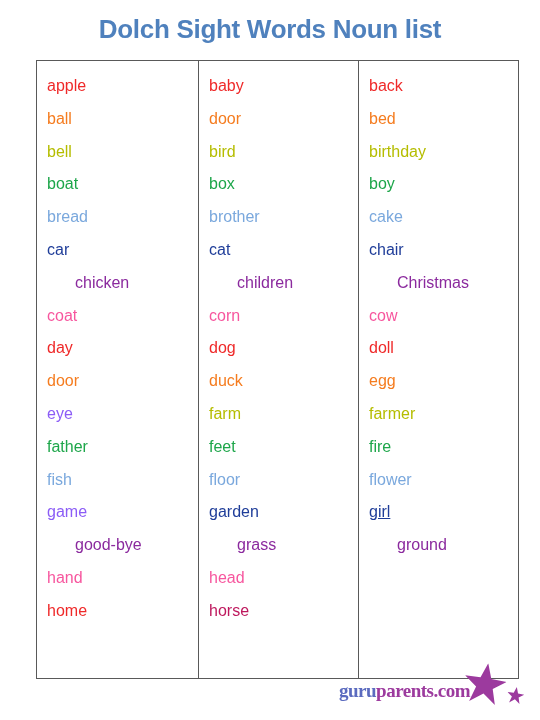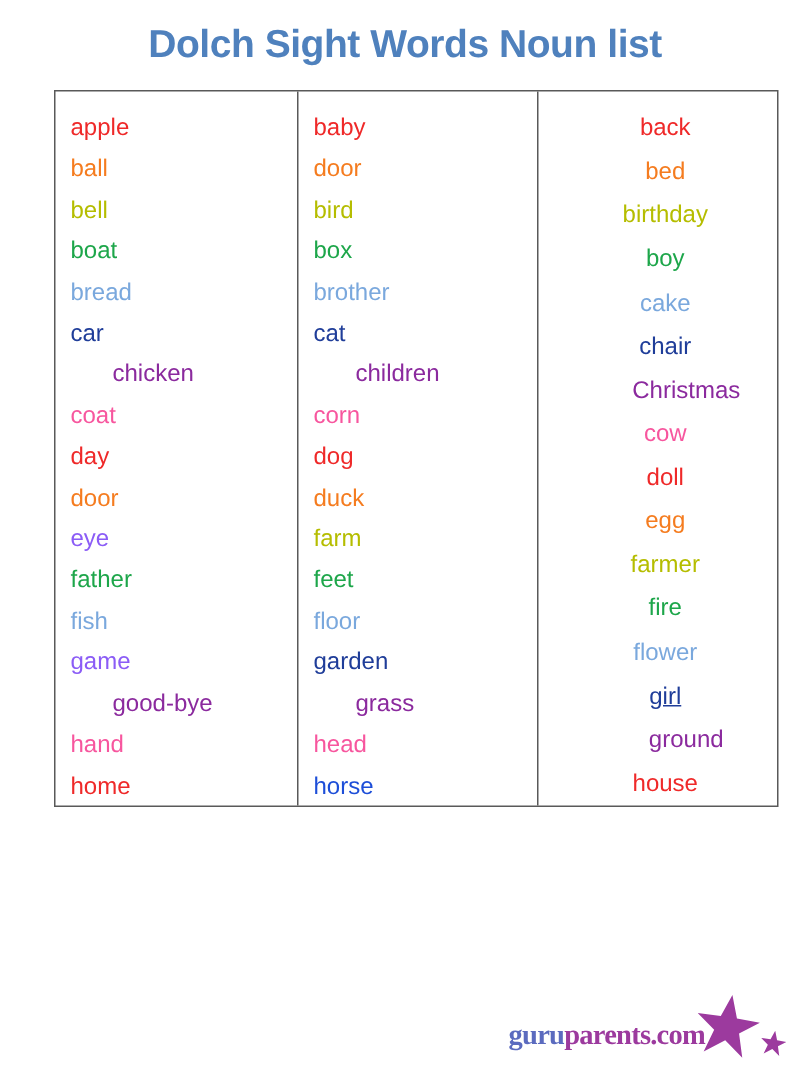--- a/index.html
+++ b/index.html
@@ -29,35 +29,35 @@
     color: #4f81bd;
     white-space: nowrap;
   }
 
   
   #word-table {
     position: absolute;
     left: 36px;
     top: 60px;
     width: 483px;
-    height: 478px;
+    height: 619px;
     border: 1px solid #595959;
     box-sizing: border-box;
     display: flex;
     background: #ffffff;
   }
   .word-column {
     box-sizing: border-box;
     padding: 10px 0 0 10px;
     display: flex;
     flex-direction: column;
   }
   #word-column-1 { width: 162px; border-right: 1px solid #595959; }
   #word-column-2 { width: 160px; border-right: 1px solid #595959; }
-  #word-column-3 { width: 159px; text-align: center; }
+  #word-column-3 { width: 159px; }
 
   .word-cell {
     height: 32.8px;
     line-height: 30px;
     font-size: 16px;
     white-space: nowrap;
     overflow: hidden;
   }
 
   
@@ -150,39 +150,38 @@
       <div class="word-cell c6" style="color: rgb(139, 42, 158);">children</div>
       <div class="word-cell c7" style="color: rgb(247, 86, 158);">corn</div>
       <div class="word-cell c0" style="color: rgb(239, 41, 41);">dog</div>
       <div class="word-cell c1" style="color: rgb(245, 124, 31);">duck</div>
       <div class="word-cell c2" style="color: rgb(181, 189, 0);">farm</div>
       <div class="word-cell c3" style="color: rgb(29, 166, 74);">feet</div>
       <div class="word-cell c4" style="color: rgb(122, 168, 221);">floor</div>
       <div class="word-cell c5" style="color: rgb(31, 61, 153);">garden</div>
       <div class="word-cell c6" style="color: rgb(139, 42, 158);">grass</div>
       <div class="word-cell c7" style="color: rgb(247, 86, 158);">head</div>
-      <div class="word-cell c0" style="color: #1d4ed8;">horse</div>
+      <div class="word-cell c0" style="color: #be185d;">horse</div>
     </div>
   <div class="word-column" id="word-column-3">
       <div class="word-cell c0" style="color: rgb(239, 41, 41);">back</div>
       <div class="word-cell c1" style="color: rgb(245, 124, 31);">bed</div>
       <div class="word-cell c2" style="color: rgb(181, 189, 0);">birthday</div>
       <div class="word-cell c3" style="color: rgb(29, 166, 74);">boy</div>
       <div class="word-cell c4" style="color: rgb(122, 168, 221);">cake</div>
       <div class="word-cell c5" style="color: rgb(31, 61, 153);">chair</div>
       <div class="word-cell c6" style="color: rgb(139, 42, 158);">Christmas</div>
       <div class="word-cell c7" style="color: rgb(247, 86, 158);">cow</div>
       <div class="word-cell c0" style="color: rgb(239, 41, 41);">doll</div>
       <div class="word-cell c1" style="color: rgb(245, 124, 31);">egg</div>
       <div class="word-cell c2" style="color: rgb(181, 189, 0);">farmer</div>
       <div class="word-cell c3" style="color: rgb(29, 166, 74);">fire</div>
       <div class="word-cell c4" style="color: rgb(122, 168, 221);">flower</div>
       <div class="word-cell c5" style="color: rgb(31, 61, 153); text-decoration: underline;">girl</div>
       <div class="word-cell c6" style="color: rgb(139, 42, 158);">ground</div>
-      <div class="word-cell c0" style="color: rgb(239, 41, 41);">house</div>
     </div>
 </div>
 
 <div id="footer-logo">
   <div id="logo-wrap">
     <span id="logo-text"><span id="logo-guru" style="color: rgb(91, 107, 191);">guru</span><span id="logo-parents" style="color: rgb(156, 58, 158);">parents.com</span></span>
     <span class="star" id="logo-star-large" style="background: rgb(156, 58, 158);"></span>
     <span class="star" id="logo-star-small" style="background: rgb(156, 58, 158);"></span>
   </div>
 </div>

